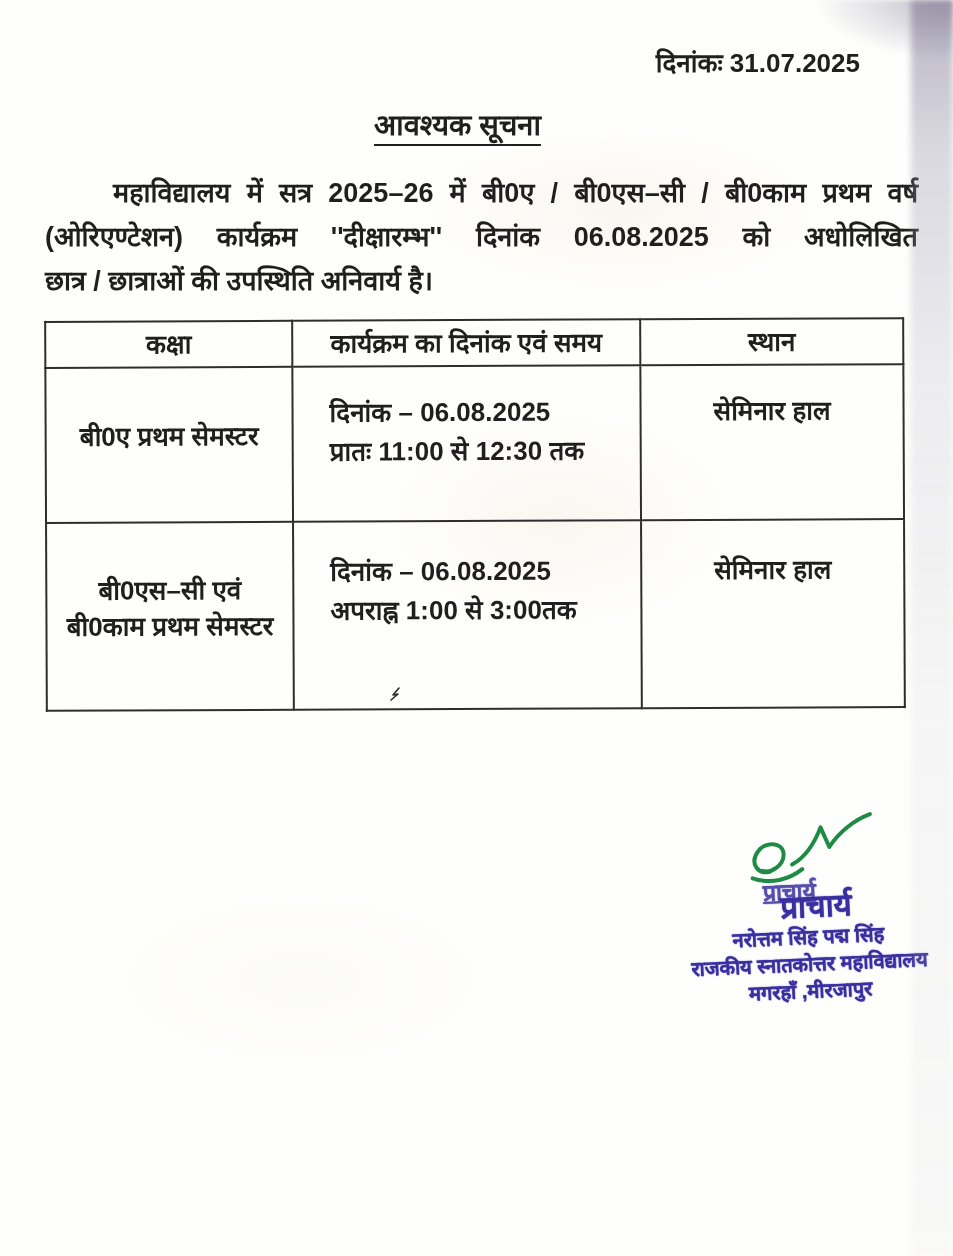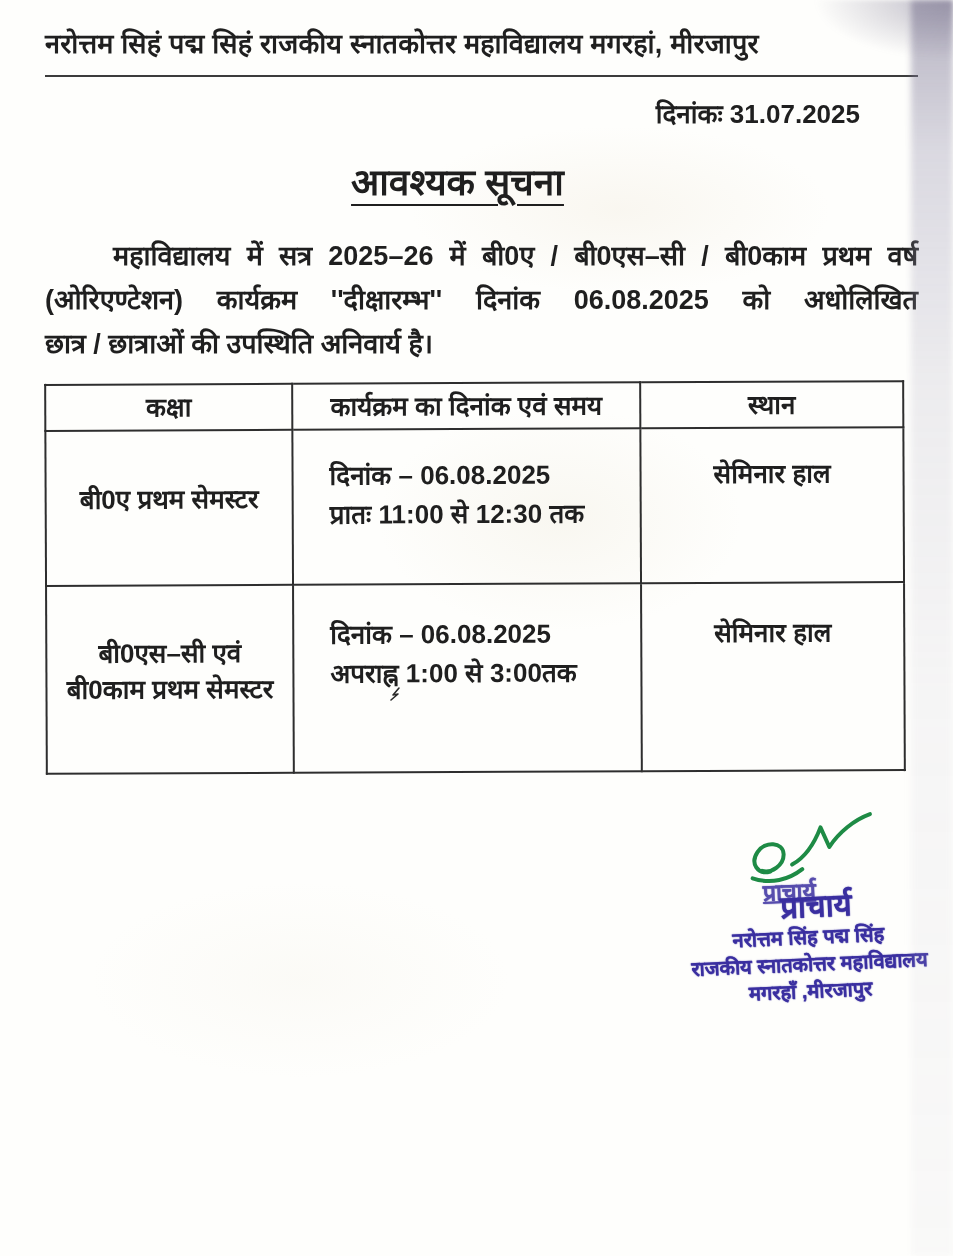--- a/index.html
+++ b/index.html
@@ -43,21 +43,21 @@
   .date-line{
     margin-top:18px;
     text-align:right;
     padding-right:58px;
     font-size:26px;font-weight:700;
   }
   .notice-title{
     margin-top:24px;
     text-align:center;
     padding-right:48px;
-    font-size:37px;font-weight:700;
+    font-size:29px;font-weight:700;
     text-decoration:underline;
     text-underline-offset:9px;
     text-decoration-thickness:2px;
   }
   .paragraph{
     margin-top:28px;
     font-size:27px;font-weight:600;
     line-height:44px;
   }
   .p-line{text-align:justify;text-align-last:justify;}
@@ -129,21 +129,20 @@
   .stamp-college{font-size:20px;}
   .stamp-place{font-size:20px;}
 </style>
 </head>
 <body>
 
 <div class="page">
 
   <div class="content">
 
-    <div class="college-header">नरोत्तम सिहं पद्म सिहं राजकीय स्नातकोत्तर महाविद्यालय मगरहां, मीरजापुर</div>
 
     <div class="date-line">दिनांकः 31.07.2025</div>
 
     <div class="notice-title">आवश्यक सूचना</div>
 
     <div class="paragraph">
       <div class="p-line first">महाविद्यालय में सत्र 2025–26 में बी0ए / बी0एस–सी / बी0काम प्रथम वर्ष</div>
       <div class="p-line"><span>(ओरिएण्टेशन) कार्यक्रम </span><span class="bold-word">''दीक्षारम्भ''</span><span> दिनांक 06.08.2025 को अधोलिखित</span></div>
       <div class="p-line last">छात्र / छात्राओं की उपस्थिति अनिवार्य है।</div>
     </div>

